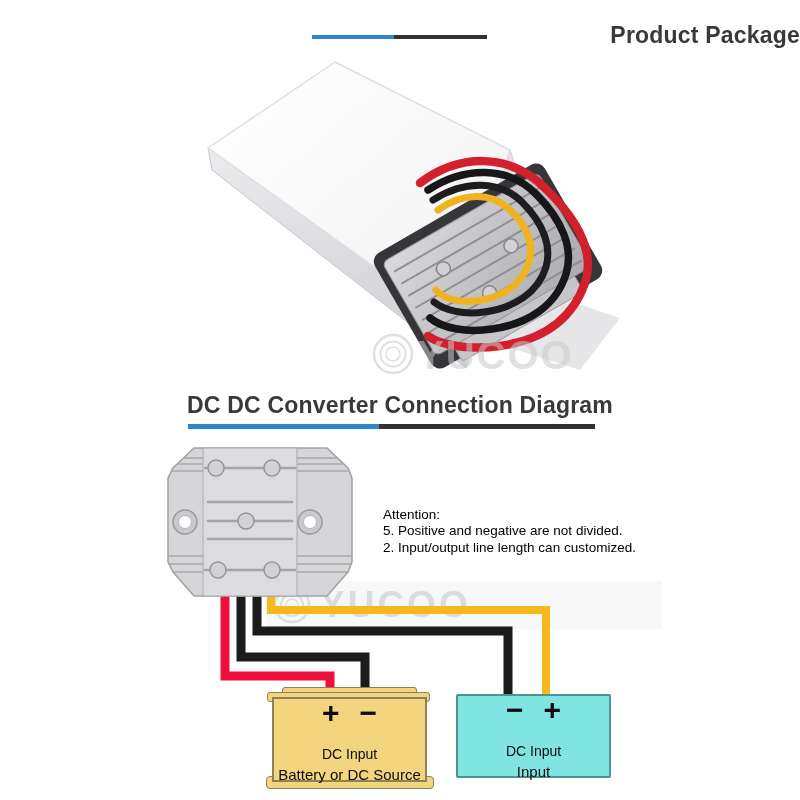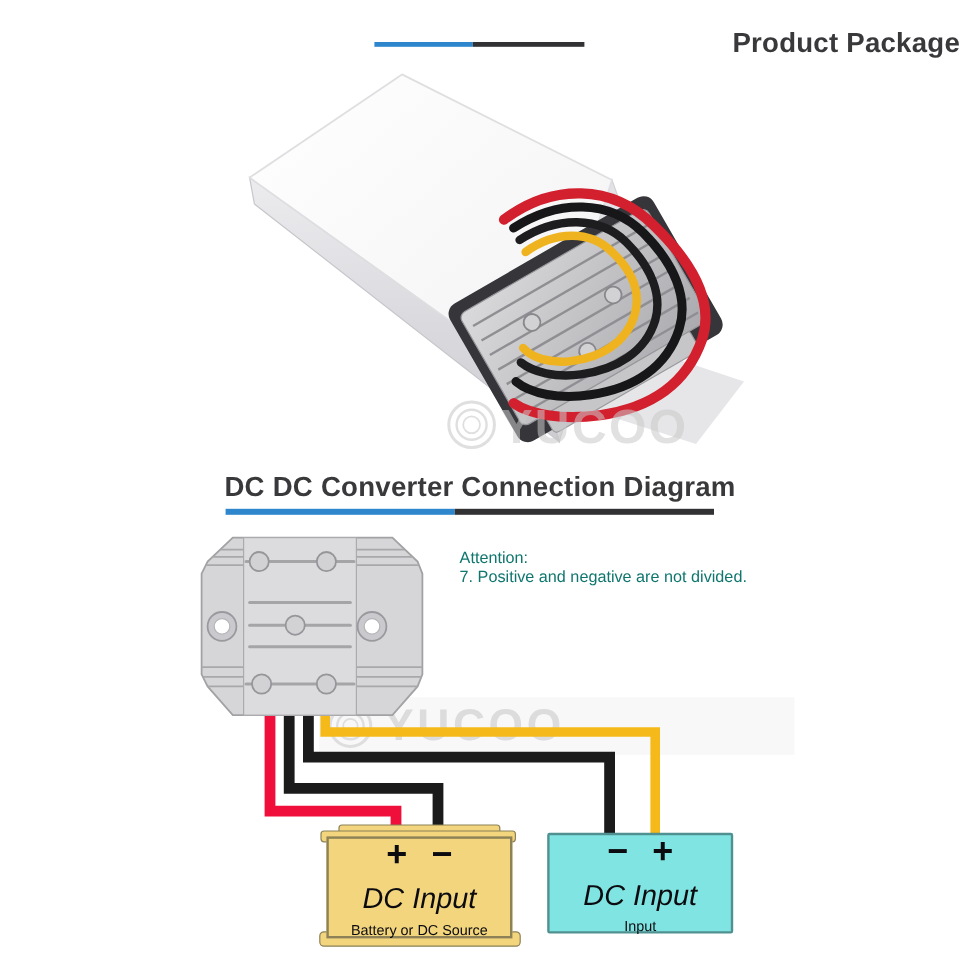--- a/index.html
+++ b/index.html
@@ -11,36 +11,36 @@
   .t2{top:392px;}
   .rule{position:absolute;font-size:0;line-height:0;}
   .r1{left:312px;top:35px;width:175px;height:4px;}
   .r2{left:188px;top:424px;width:407px;height:5px;}
   .rule span{display:inline-block;height:100%;}
   .rule .left{width:47%;}
   .rule .right{width:53%;}
   .photo{position:absolute;left:170px;top:48px;}
   .converter-svg{position:absolute;left:158px;top:442px;z-index:4;}
   .wires-svg{position:absolute;left:160px;top:588px;z-index:3;}
-  .attention{position:absolute;left:383px;top:457px;font-size:13.5px;line-height:16.4px;color:#0f766e;}
+  .attention{position:absolute;left:383px;top:507px;font-size:13.5px;line-height:16.4px;color:#000000;}
   .wm-band{position:absolute;left:266px;top:581px;width:396px;height:48px;z-index:1;
            background:rgba(150,150,150,0.07);display:flex;align-items:center;}
   .wm-brand{font-size:37px;font-weight:bold;color:#dcdcdc;letter-spacing:3px;margin-left:6px;line-height:48px;}
   .dcbox{position:absolute;z-index:5;}
   .dc-input{left:266px;top:687px;width:167px;height:101px;}
   .dc-input .cap1{position:absolute;left:16px;top:0;width:133px;height:7px;border:1.5px solid #8c8157;border-radius:3px;}
   .dc-input .cap2{position:absolute;left:1px;top:5px;width:161px;height:8px;border:1.5px solid #8c8157;border-radius:3px;}
   .dc-input .body{position:absolute;left:6px;top:10px;width:151px;height:81px;border:2px solid #8c8157;}
   .dc-input .flange{position:absolute;left:0;top:89px;width:166px;height:11px;border:1.5px solid #8c8157;border-radius:4px;}
   .dc-output .body{position:absolute;left:0;top:0;width:151px;height:80px;border:2px solid #4f9191;border-radius:2px;}
   .dc-output{left:456px;top:694px;width:153px;height:82px;}
   .boxinner{position:absolute;inset:0;display:flex;flex-direction:column;align-items:center;color:#0c0c10;}
   .signs{display:flex;gap:20px;font-size:30px;font-weight:bold;line-height:26px;margin-top:1px;}
-  .box-title{font-size:24px;margin-top:10px;font-style:italic;}
-  .box-sub{font-size:12px;margin-top:4px;}
+  .box-title{font-size:14px;margin-top:20px;}
+  .box-sub{font-size:15px;margin-top:4px;}
 </style>
 </head>
 <body>
 
 <div class="page">
 
   <div class="title t1">Product Package</div>
   <div class="rule r1">
     <span class="left" style="background: rgb(46, 134, 205);"></span><span class="right" style="background: rgb(50, 50, 53);"></span>
   </div>
@@ -104,21 +104,22 @@
     </g>
   </svg>
 
   <div class="title t2">DC DC Converter Connection Diagram</div>
   <div class="rule r2">
     <span class="left" style="background: rgb(46, 134, 205);"></span><span class="right" style="background: rgb(50, 50, 53);"></span>
   </div>
 
   <div class="attention">
     <div>Attention:</div>
-    <div>7. Positive and negative are not divided.</div>
+    <div>5. Positive and negative are not divided.</div>
+    <div>2. Input/output line length can customized.</div>
   </div>
 
   <div class="wm-band">
     <svg width="48" height="48">
       <circle cx="26" cy="24" r="17" fill="none" stroke="#dedede" stroke-width="2.5"></circle>
       <circle cx="26" cy="24" r="11" fill="none" stroke="#dedede" stroke-width="2"></circle>
       <circle cx="26" cy="24" r="6" fill="none" stroke="#dedede" stroke-width="1.5"></circle>
     </svg>
     <span class="wm-brand">YUCOO</span>
   </div>

